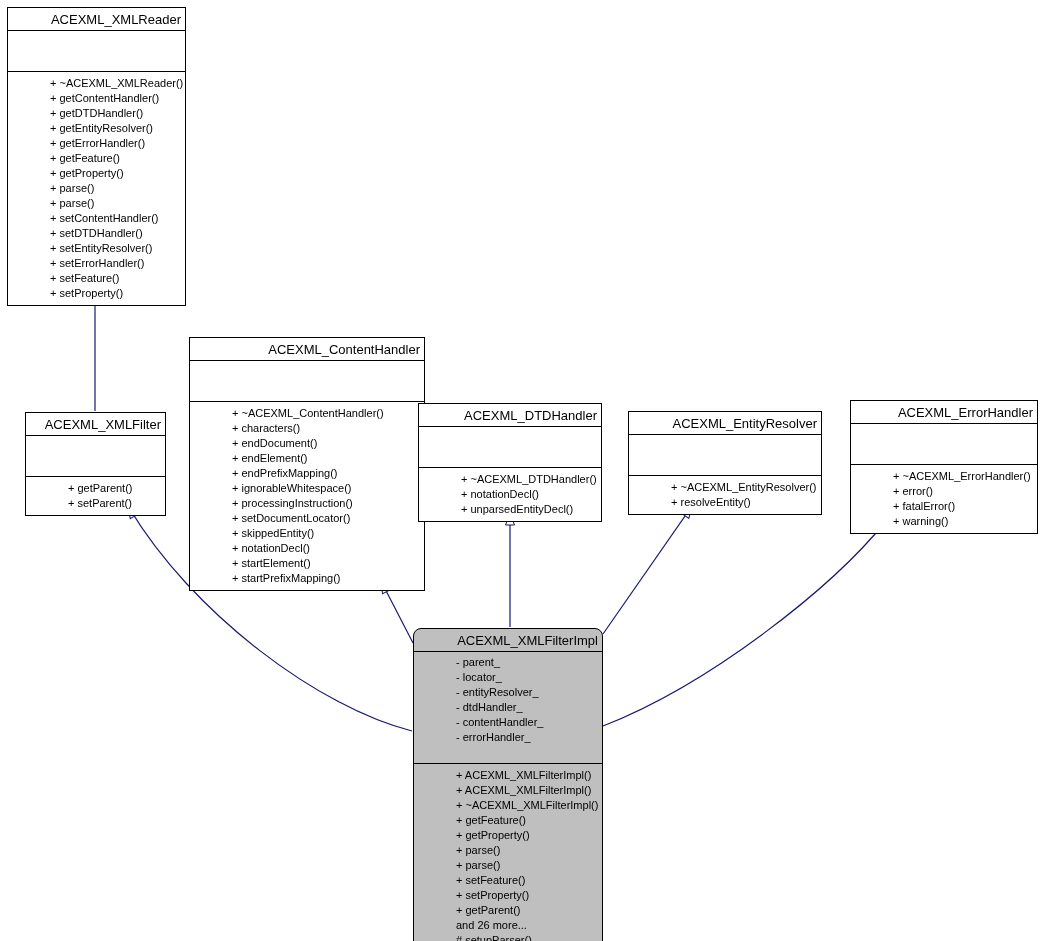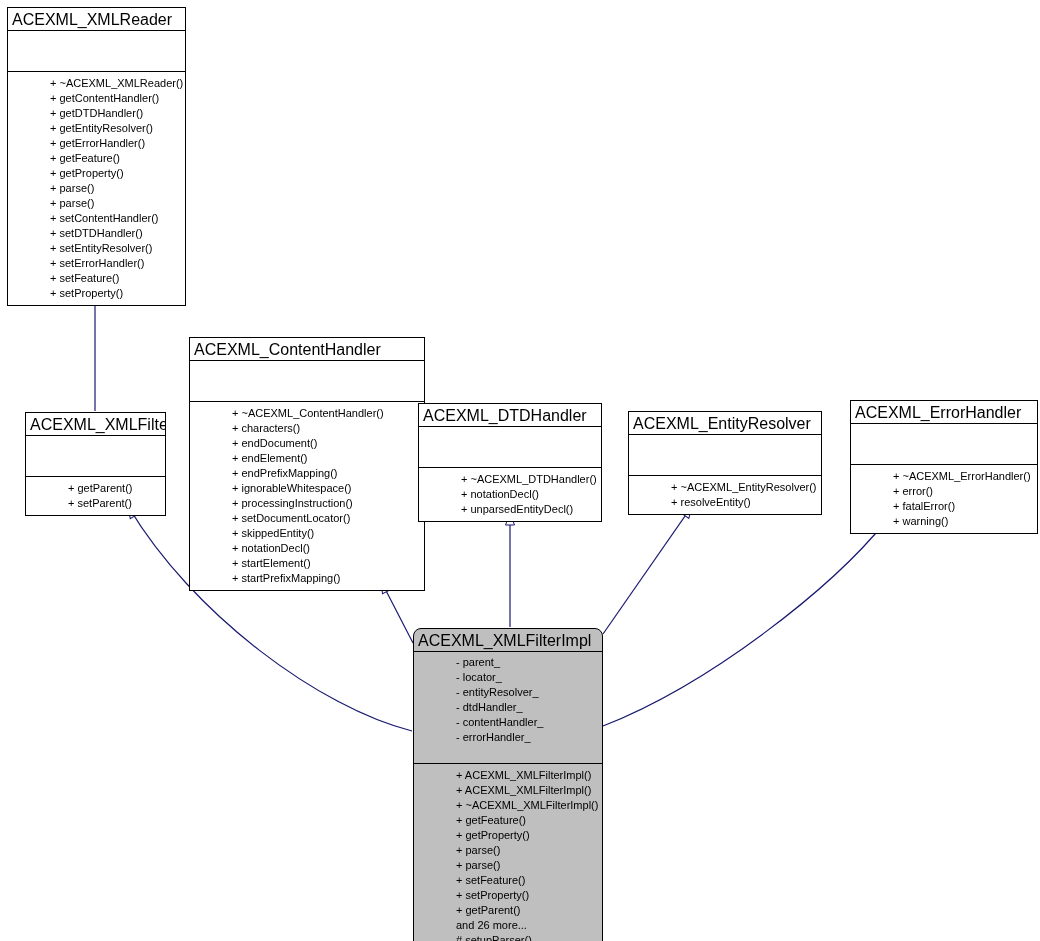--- a/index.html
+++ b/index.html
@@ -28,22 +28,22 @@
     background: #ffffff;
     border: 1px solid #000000;
     color: #000000;
     font-size: 11px;
     cursor: pointer;
   }
   .uml-box.highlighted {
     background: #bfbfbf;
   }
   .uml-title {
-    font-size: 16px;
-    text-align: left;
+    font-size: 13px;
+    text-align: right;
     padding: 5px 4px 4px 4px;
     line-height: 13px;
     border-bottom: 1px solid #000000;
     white-space: nowrap;
     overflow: hidden;
   }
   .uml-attrs {
     min-height: 19px;
     border-bottom: 1px solid #000000;
     padding: 3px 6px 18px 6px;

